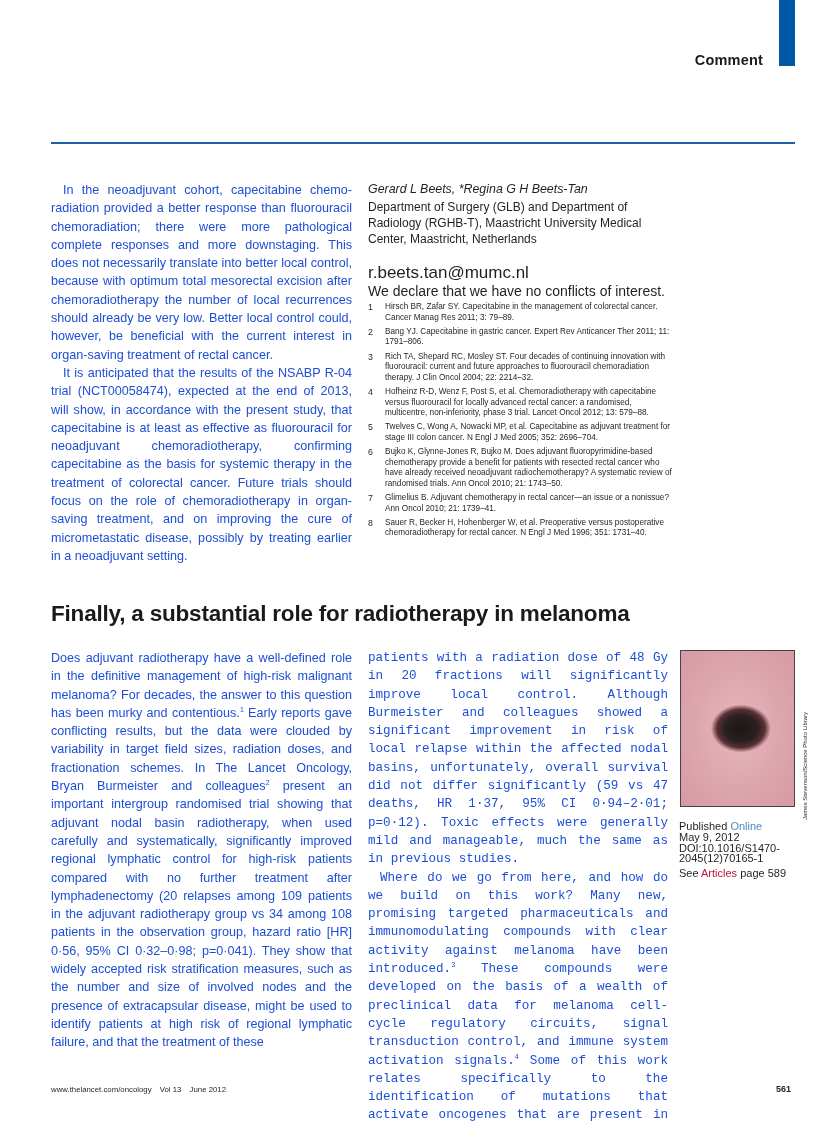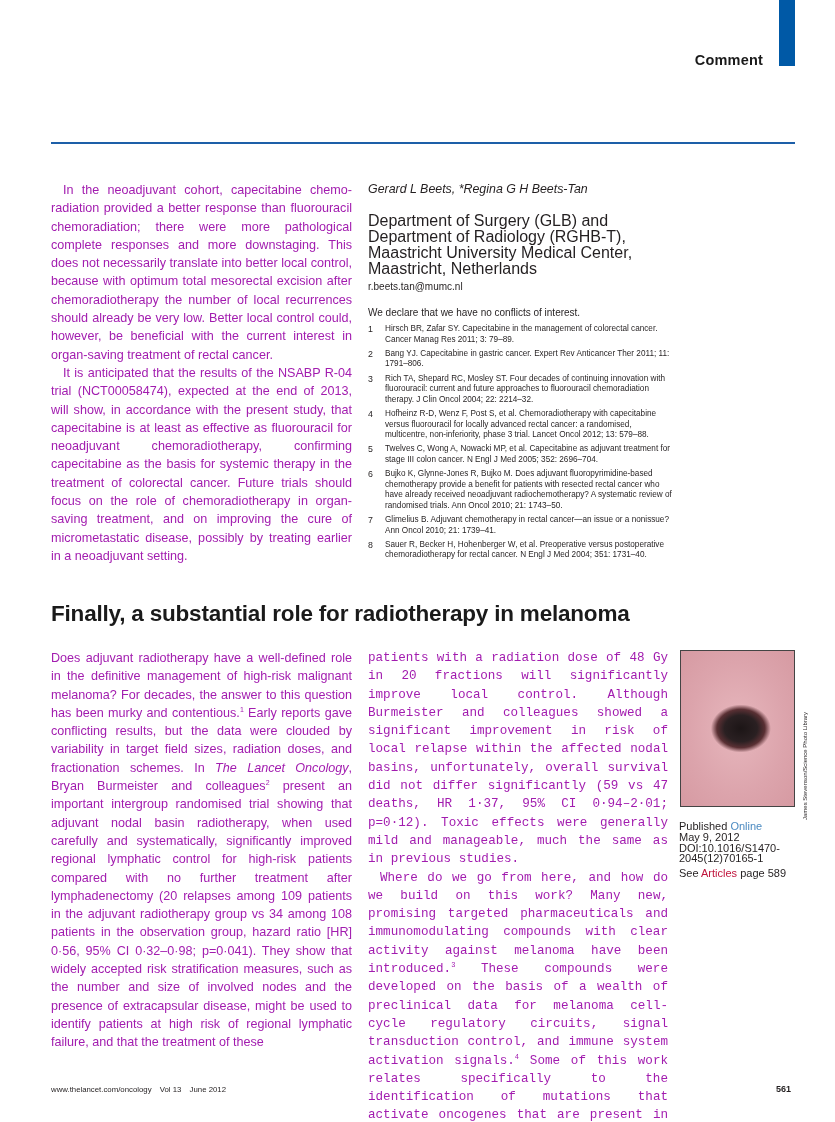--- a/index.html
+++ b/index.html
@@ -3,31 +3,31 @@
 <meta charset="utf-8">
 <style>
   * { box-sizing: border-box; margin: 0; padding: 0; }
   html, body { width: 835px; height: 1122px; background: #ffffff; overflow: hidden; }
   body { position: relative; font-family: "Liberation Sans", sans-serif; color: #231f20; }
 
   .blue-bar { position: absolute; left: 779px; top: 0; width: 16px; height: 66px; background: #0059a6; }
   .section-label { position: absolute; right: 72px; top: 52px; font-size: 14.5px; font-weight: bold; color: #1a1a1a; letter-spacing: 0.2px; }
   .top-rule { position: absolute; left: 51px; top: 142px; width: 744px; height: 2px; background: #1d5fa8; }
 
-  .body-text { font-size: 12.6px; line-height: 18.3px; text-align: justify; color: #a21caf; }
+  .body-text { font-size: 12.6px; line-height: 18.3px; text-align: justify; color: #1d4ed8; }
   .body-text p { text-indent: 12px; }
   .body-text p.noindent { text-indent: 0; }
 
   .col-left-top { position: absolute; left: 51px; top: 181px; width: 301px; }
 
   .col-right-top { position: absolute; left: 368px; top: 181px; width: 305px; }
   .authors { font-size: 12.4px; font-style: italic; line-height: 17px; }
-  .affil { font-size: 16px; line-height: 16px; margin-top: 15px; }
-  .email { font-size: 10px; line-height: 16px; margin-top: 2px; }
-  .decl { font-size: 10px; line-height: 12px; margin-top: 12px; }
+  .affil { font-size: 12px; line-height: 16px; margin-top: 1px; }
+  .email { font-size: 17px; line-height: 16px; margin-top: 18px; }
+  .decl { font-size: 14px; line-height: 12px; margin-top: 4px; }
   .refs { list-style: none; margin-top: 5px; }
   .refs li { display: flex; font-size: 8.2px; line-height: 10.6px; margin-bottom: 3.6px; }
   .refs .num { width: 17px; flex-shrink: 0; font-size: 8.8px; }
   .refs .txt { flex: 1; }
 
   .headline { position: absolute; left: 51px; top: 601px; font-size: 22.5px; font-weight: bold; color: #1a1a1a; letter-spacing: -0.2px; text-align: right; }
 
   .col-a { position: absolute; left: 51px; top: 649px; width: 301px; }
   .col-b { position: absolute; left: 368px; top: 649px; width: 300px; font-family: Liberation Mono, monospace; }
 
@@ -39,21 +39,21 @@
 
   .pubinfo { position: absolute; left: 679px; top: 821px; width: 120px; font-size: 11px; line-height: 10.8px; color: #231f20; }
   .pubinfo .online { color: #4b8ac1; }
   .pubinfo .seeart { margin-top: 4px; }
   .pubinfo .artlink { color: #c0143c; }
 
   .footer-left { position: absolute; left: 51px; top: 1085px; font-size: 7.8px; color: #231f20; }
   .footer-left .sep { display: inline-block; width: 6px; }
   .footer-right { position: absolute; right: 44px; top: 1084px; font-size: 9px; font-weight: bold; color: #231f20; }
 
-  i, .it { font-style: italic; }
+  i, .it { }
   sup { font-size: 7px; line-height: 0; vertical-align: 5px; }
 </style>
 </head>
 <body>
 
 <div class="blue-bar"></div>
 <div class="section-label">Comment</div>
 <div class="top-rule"></div>
 
 <div class="col-left-top body-text">
@@ -90,21 +90,21 @@
     <li>
         <span class="num">6</span>
         <span class="txt">Bujko K, Glynne-Jones R, Bujko M. Does adjuvant fluoropyrimidine-based chemotherapy provide a benefit for patients with resected rectal cancer who have already received neoadjuvant radiochemotherapy? A systematic review of randomised trials. Ann Oncol 2010; 21: 1743–50.</span>
       </li>
     <li>
         <span class="num">7</span>
         <span class="txt">Glimelius B. Adjuvant chemotherapy in rectal cancer—an issue or a nonissue? Ann Oncol 2010; 21: 1739–41.</span>
       </li>
     <li>
         <span class="num">8</span>
-        <span class="txt">Sauer R, Becker H, Hohenberger W, et al. Preoperative versus postoperative chemoradiotherapy for rectal cancer. N Engl J Med 2004; 351: 1731–40.</span>
+        <span class="txt">Sauer R, Becker H, Hohenberger W, et al. Preoperative versus postoperative chemoradiotherapy for rectal cancer. N Engl J Med 1996; 351: 1731–40.</span>
       </li>
   </ol>
 </div>
 
 <h1 class="headline">Finally, a substantial role for radiotherapy in melanoma</h1>
 
 <div class="col-a body-text">
   <p class="noindent"><span>Does adjuvant radiotherapy have a well-defined role in the definitive management of high-risk malignant melanoma? For decades, the answer to this question has been murky and contentious.</span><sup>1</sup><span> Early reports gave conflicting results, but the data were clouded by variability in target field sizes, radiation doses, and fractionation schemes. In </span><span class="it">The Lancet Oncology</span><span>, Bryan Burmeister and colleagues</span><sup>2</sup><span> present an important intergroup randomised trial showing that adjuvant nodal basin radiotherapy, when used carefully and systematically, significantly improved regional lymphatic control for high-risk patients compared with no further treatment after lymphadenectomy (20 relapses among 109 patients in the adjuvant radiotherapy group vs 34 among 108 patients in the observation group, hazard ratio [HR] 0·56, 95% CI 0·32–0·98; p=0·041). They show that widely accepted risk stratification measures, such as the number and size of involved nodes and the presence of extracapsular disease, might be used to identify patients at high risk of regional lymphatic failure, and that the treatment of these</span></p>
 </div>
 

